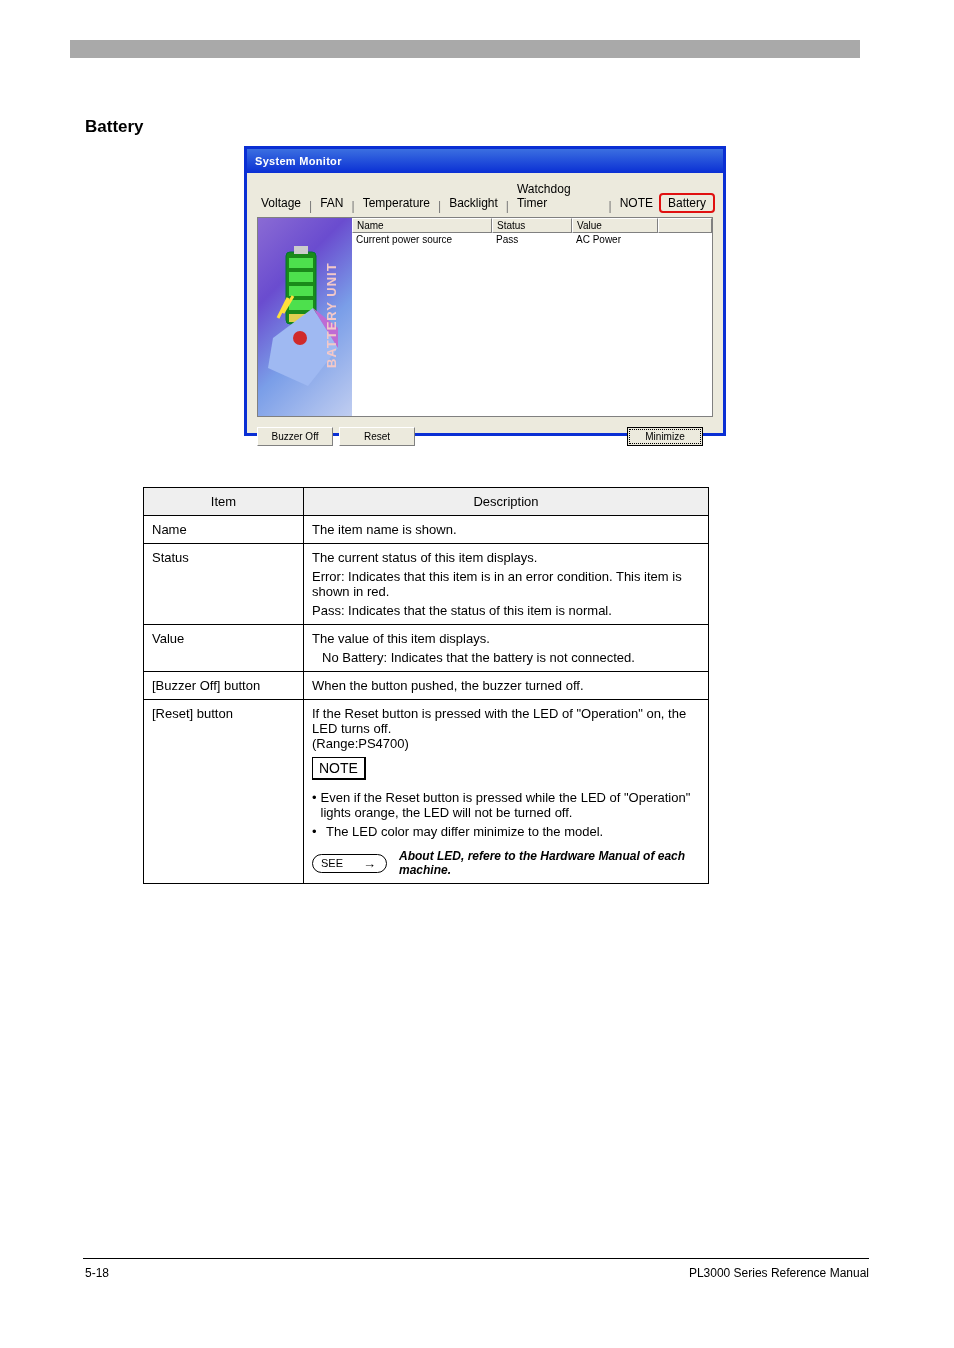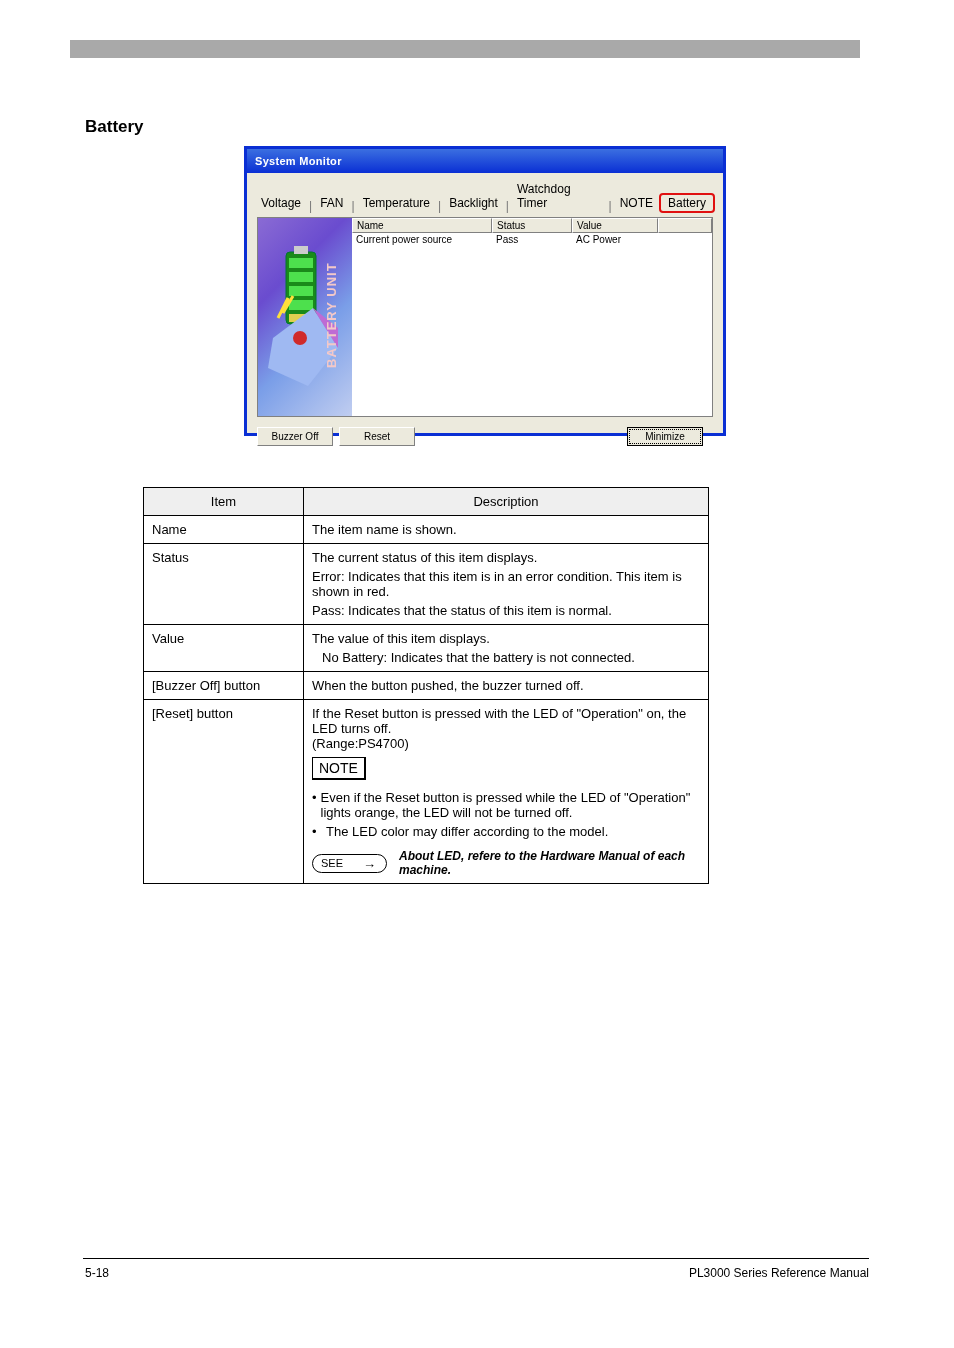--- a/index.html
+++ b/index.html
@@ -295,21 +295,21 @@
     <td>
       <div>If the Reset button is pressed with the LED of "Operation" on, the LED turns off.</div>
       <div>(Range:PS4700)</div>
       <div class="note-box">NOTE</div>
       <div class="bullet-row">
         <div class="bullet-dot">•</div>
         <div>Even if the Reset button is pressed while the LED of "Operation" lights orange, the LED will not be turned off.</div>
       </div>
       <div class="bullet-row">
         <div class="bullet-dot">•</div>
-        <div>The LED color may differ according to the model.</div>
+        <div>The LED color may differ minimize to the model.</div>
       </div>
       <div style="display:flex;align-items:center;gap:6px;">
         <span class="see-pill">
           <span>SEE</span>
           <span class="arrow">→</span>
         </span>
         <span style="font-style:italic;font-size:12px;margin-top:10px;font-weight:bold;">About LED, refere to the Hardware Manual of each machine.</span>
       </div>
     </td>
   </tr>

